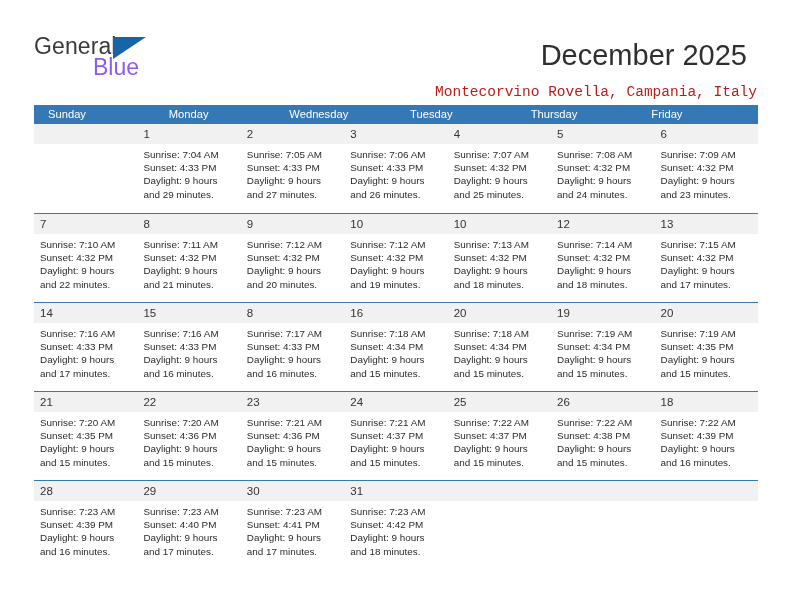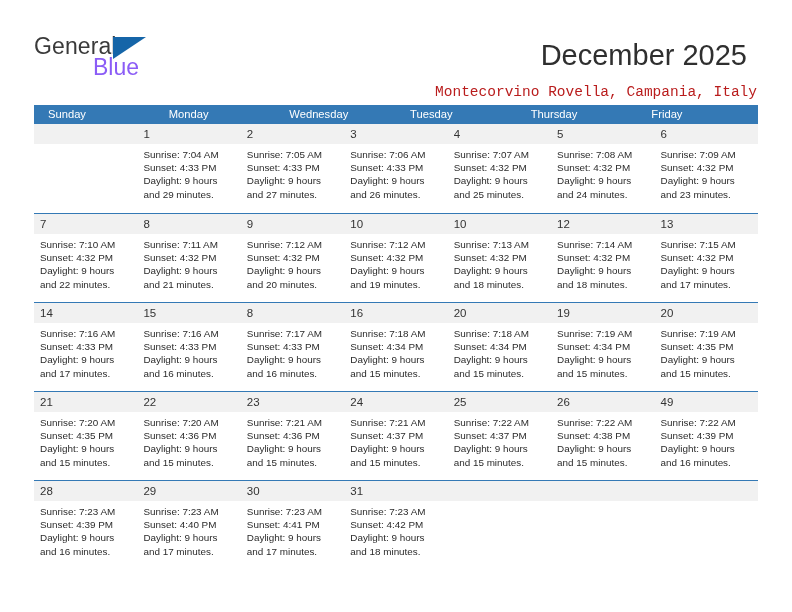--- a/index.html
+++ b/index.html
@@ -436,21 +436,21 @@
       <div class="day-cell">
         <div class="day-number">26</div>
         <div class="day-info">
           <div>Sunrise: 7:22 AM</div>
           <div>Sunset: 4:38 PM</div>
           <div>Daylight: 9 hours</div>
           <div>and 15 minutes.</div>
         </div>
       </div>
       <div class="day-cell">
-        <div class="day-number">49</div>
+        <div class="day-number">18</div>
         <div class="day-info">
           <div>Sunrise: 7:22 AM</div>
           <div>Sunset: 4:39 PM</div>
           <div>Daylight: 9 hours</div>
           <div>and 16 minutes.</div>
         </div>
       </div>
     </div>
 
     <div class="week-row">

